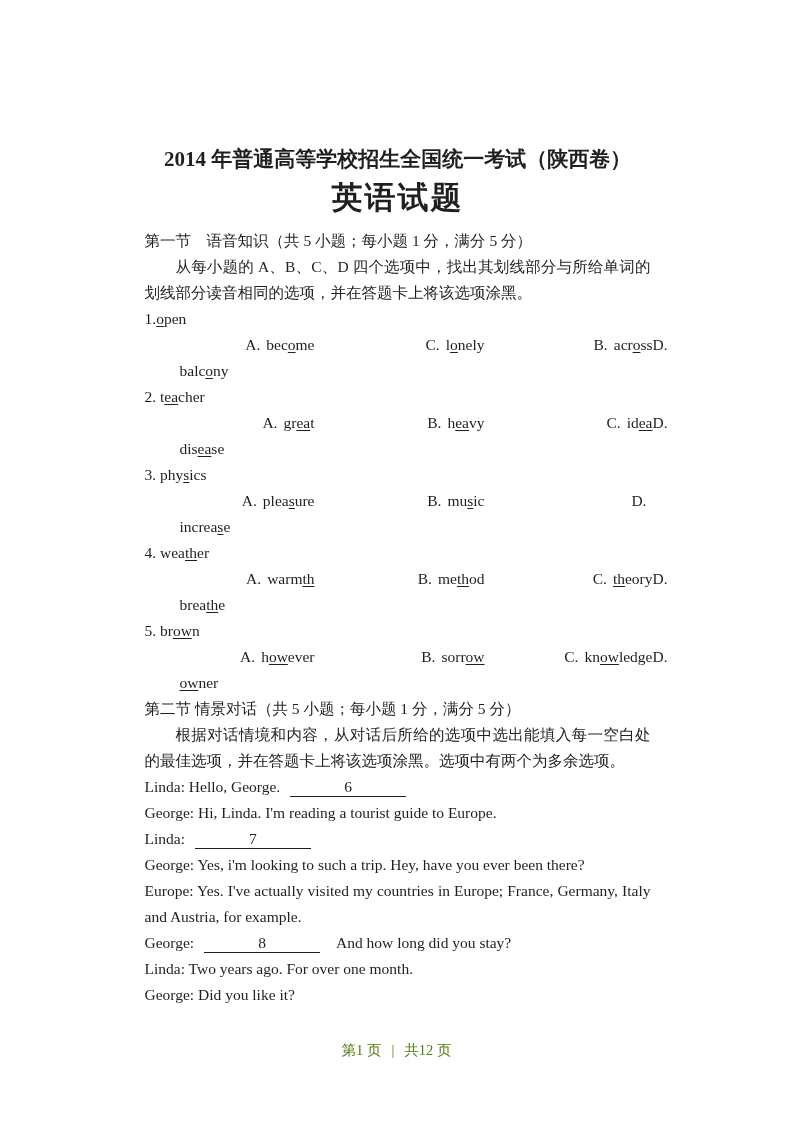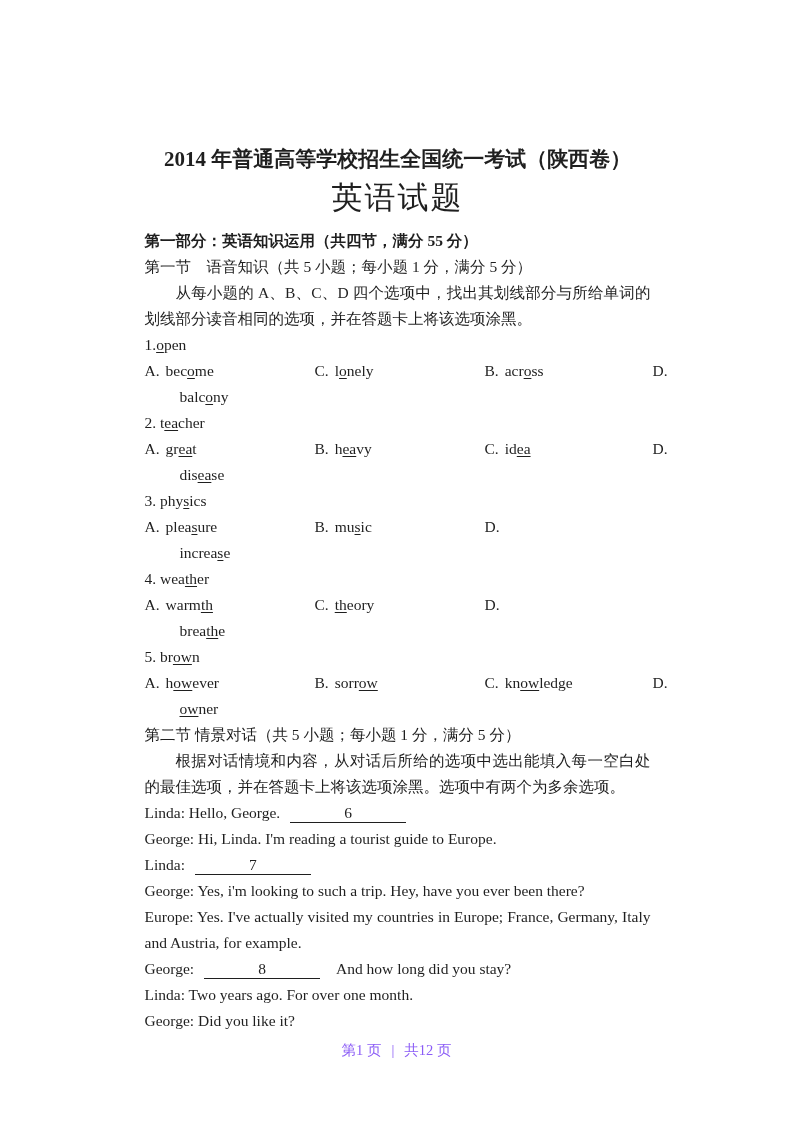--- a/index.html
+++ b/index.html
@@ -9,69 +9,69 @@
     margin:4px auto;
     background:#ffffff;
     color:#1f1f1f;
     font-family:"Liberation Serif","DejaVu Serif",serif;
     font-size:15.5px;
     overflow:hidden;
   }
   .content{padding:0 113px 0 115px;}
   header{margin-top:142px;text-align:center;}
   h1{font-size:21px;line-height:26px;margin:0;font-weight:bold;}
-  h2{font-size:31px;line-height:40px;margin:6px 0 0 0;font-weight:normal;letter-spacing:2px;}
+  h2{font-size:31px;line-height:40px;margin:6px 0 0 0;font-weight:bold;letter-spacing:2px;}
   .doc-body{margin-top:10px;line-height:26px;}
   .doc-body p{margin:0;}
   .b{font-weight:bold;}
   .indent{ text-indent:2em; }
   .just{ text-align:justify; }
   .nowrap{ white-space:nowrap; }
   .u{ text-decoration:underline; text-underline-offset:2px; }
   .q-num{ white-space:pre; }
   .q-opts{
     display:grid;
     grid-template-columns:170px 170px 168px auto;
     white-space:nowrap;
+    text-align:right;
   }
   .opt-label{ margin-right:6px; }
   .q-dword{ padding-left:35px; }
   .blank{
     display:inline-block;
     width:116px;
     text-align:center;
     border-bottom:1px solid #1f1f1f;
     line-height:19px;
     margin-left:6px;
   }
   .blank + .seg-text{ margin-left:16px;text-align:right; }
   footer{
     position:absolute;
     left:0;right:0;
     top:1034px;
     text-align:center;
     font-size:14.5px;
     line-height:24px;
-    color:#8b5cf6;
+    color:#4d7c0f;
   }
   footer .sep{ margin:0 10px; }
 </style>
 </head>
 <body>
 
 <div class="page">
   <div class="content">
 
     <header>
       <h1>2014 年普通高等学校招生全国统一考试（陕西卷）</h1>
       <h2>英语试题</h2>
     </header>
 
     <div class="doc-body">
-      <p class="b nowrap">第一部分：英语知识运用（共四节，满分 55 分）</p>
       <p class="nowrap">第一节　语音知识（共 5 小题；每小题 1 分，满分 5 分）</p>
       <p class="indent just">从每小题的 A、B、C、D 四个选项中，找出其划线部分与所给单词的划线部分读音相同的选项，并在答题卡上将该选项涂黑。</p>
 
       <div>
   <div>
     <div class="q-stem nowrap"><span class="q-num">1.</span><span class="q-word"><span class="pre"></span><span class="u">o</span><span class="post">pen</span></span></div>
     <div class="q-opts">
       <span class="opt"><span class="opt-label">A.</span><span class="w"><span class="pre">bec</span><span class="u">o</span><span class="post">me</span></span></span>
       <span class="opt"><span class="opt-label">C.</span><span class="w"><span class="pre">l</span><span class="u">o</span><span class="post">nely</span></span></span>
       <span class="opt"><span class="opt-label">B.</span><span class="w"><span class="pre">acr</span><span class="u">o</span><span class="post">ss</span></span></span>
@@ -98,20 +98,21 @@
       <span class="opt"><span class="opt-label">B.</span><span class="w"><span class="pre">mu</span><span class="u">s</span><span class="post">ic</span></span></span>
       <span class="opt opt-d"><span class="opt-label">D.</span></span>
     </div>
     <div class="q-dword"><span class="w"><span class="pre">increa</span><span class="u">s</span><span class="post">e</span></span></div>
   </div>
 
   <div>
     <div class="q-stem nowrap"><span class="q-num">4. </span><span class="q-word"><span class="pre">wea</span><span class="u">th</span><span class="post">er</span></span></div>
     <div class="q-opts">
       <span class="opt"><span class="opt-label">A.</span><span class="w"><span class="pre">warm</span><span class="u">th</span><span class="post"></span></span></span>
+      <span class="opt"><span class="opt-label">B.</span><span class="w"><span class="pre">me</span><span class="u">th</span><span class="post">od</span></span></span>
       <span class="opt"><span class="opt-label">C.</span><span class="w"><span class="pre"></span><span class="u">th</span><span class="post">eory</span></span></span>
       <span class="opt opt-d"><span class="opt-label">D.</span></span>
     </div>
     <div class="q-dword"><span class="w"><span class="pre">brea</span><span class="u">th</span><span class="post">e</span></span></div>
   </div>
 
   <div>
     <div class="q-stem nowrap"><span class="q-num">5. </span><span class="q-word"><span class="pre">br</span><span class="u">ow</span><span class="post">n</span></span></div>
     <div class="q-opts">
       <span class="opt"><span class="opt-label">A.</span><span class="w"><span class="pre">h</span><span class="u">ow</span><span class="post">ever</span></span></span>

